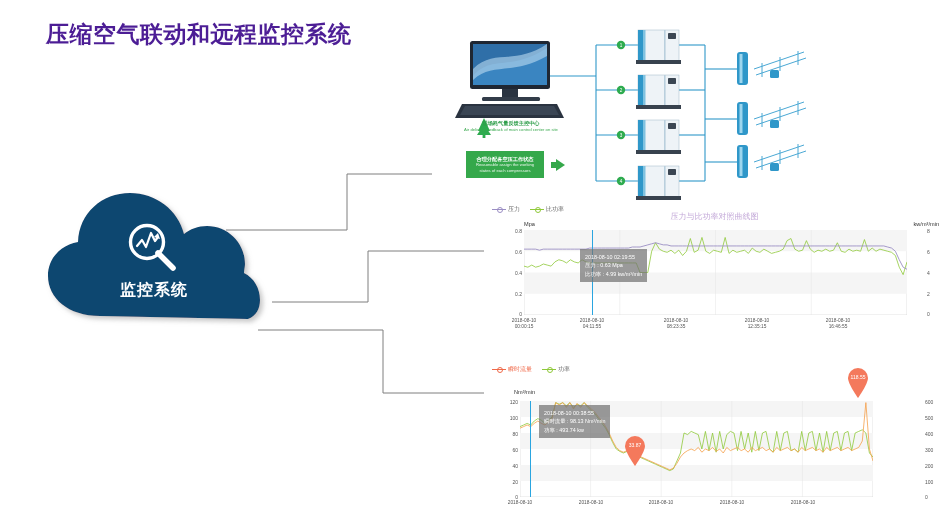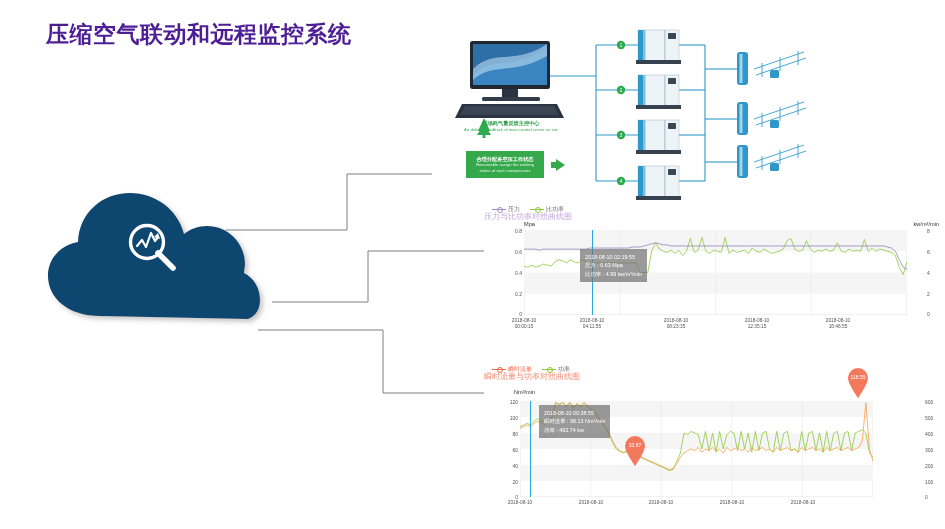--- a/index.html
+++ b/index.html
@@ -174,20 +174,21 @@
     position: absolute;
     left: 0; top: 0;
     width: 14px; height: 1px;
     background: currentColor;
   }
   .legend-text { white-space: nowrap; }
 
   .chart-title {
     position: absolute;
     width: 100%;
+    text-align: center;
     font-size: 8px;
     top: 8px;
   }
   #chart1 .chart-title { color: #c3a8d8; }
   #chart2 .chart-title { color: #f08d78; }
 
   .axis-unit {
     position: absolute;
     font-size: 5.6px;
     color: #333;
@@ -277,20 +278,21 @@
                C222,121 218,128 210,131
                Z" fill="#10466f"></path>
     </g>
   </svg>
   <svg class="cloud-icon" viewBox="0 0 58 58">
     <circle cx="23" cy="23" r="16.5" fill="none" stroke="#ffffff" stroke-width="3.4"></circle>
     <line x1="34" y1="34" x2="49" y2="49" stroke="#ffffff" stroke-width="5.6" stroke-linecap="round"></line>
     <polyline points="13,27 18,21 22,28 27,14 31,22 34,18" fill="none" stroke="#ffffff" stroke-width="2.2" stroke-linejoin="round" stroke-linecap="round"></polyline>
     <polygon points="34,14 36,20 30,18" fill="#ffffff"></polygon>
   </svg>
+  <div class="cloud-label">监控系统</div>
 </div>
 
 <div class="diagram">
   <svg width="513" height="190" viewBox="0 0 513 190">
 
     <g stroke="#2f97c9" stroke-width="1.1" fill="none">
 
       <line x1="113" y1="62" x2="164" y2="62"></line>
 
       <line x1="164" y1="31" x2="164" y2="167"></line>
@@ -501,21 +503,20 @@
     <div class="legend-item">
       <span class="legend-dash" style="color:#f06a4a"></span>
       <span class="legend-text" style="color:#f06a4a">瞬时流量</span>
     </div>
     <div class="legend-item">
       <span class="legend-dash" style="color:#8fc93a"></span>
       <span class="legend-text" style="color:#666">功率</span>
     </div>
   </div>
 
-  <div class="chart-title">瞬时流量与功率对照曲线图</div>
 
   <div class="axis-unit" style="left:30px; top:26px;">Nm³/min</div>
 
   <div class="ytick" style="left:12px; top:36px;  width:22px;">120</div>
   <div class="ytick" style="left:12px; top:52px;  width:22px;">100</div>
   <div class="ytick" style="left:12px; top:68px;  width:22px;">80</div>
   <div class="ytick" style="left:12px; top:84px;  width:22px;">60</div>
   <div class="ytick" style="left:12px; top:100px; width:22px;">40</div>
   <div class="ytick" style="left:12px; top:116px; width:22px;">20</div>
   <div class="ytick" style="left:12px; top:131px; width:22px;">0</div>

